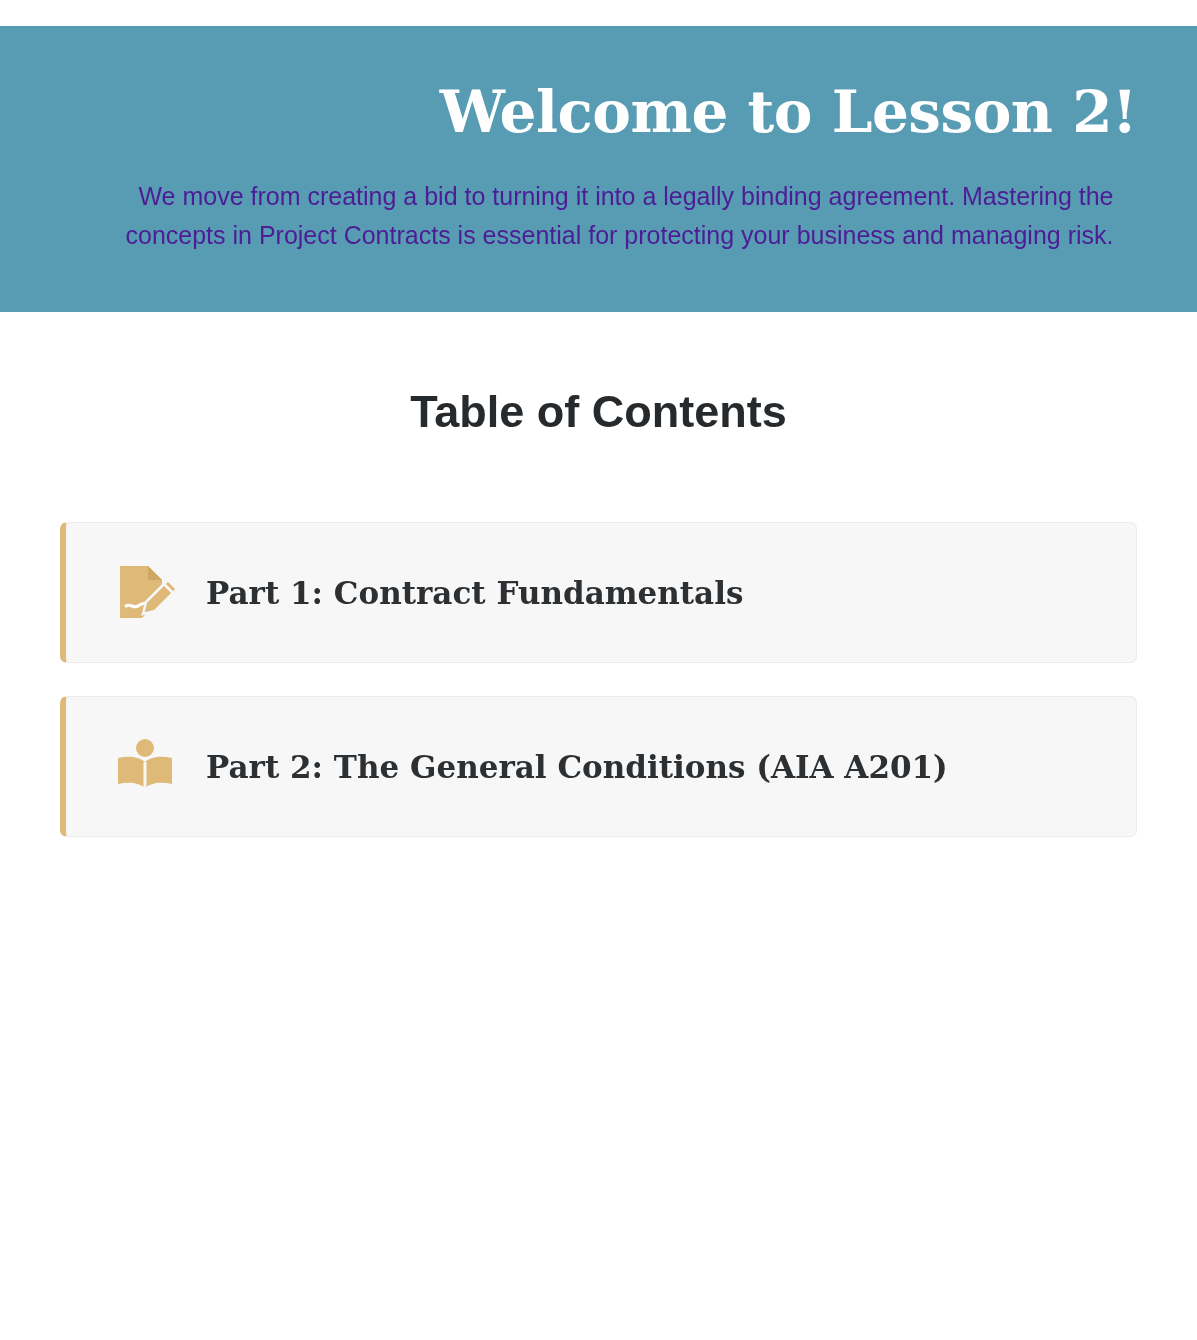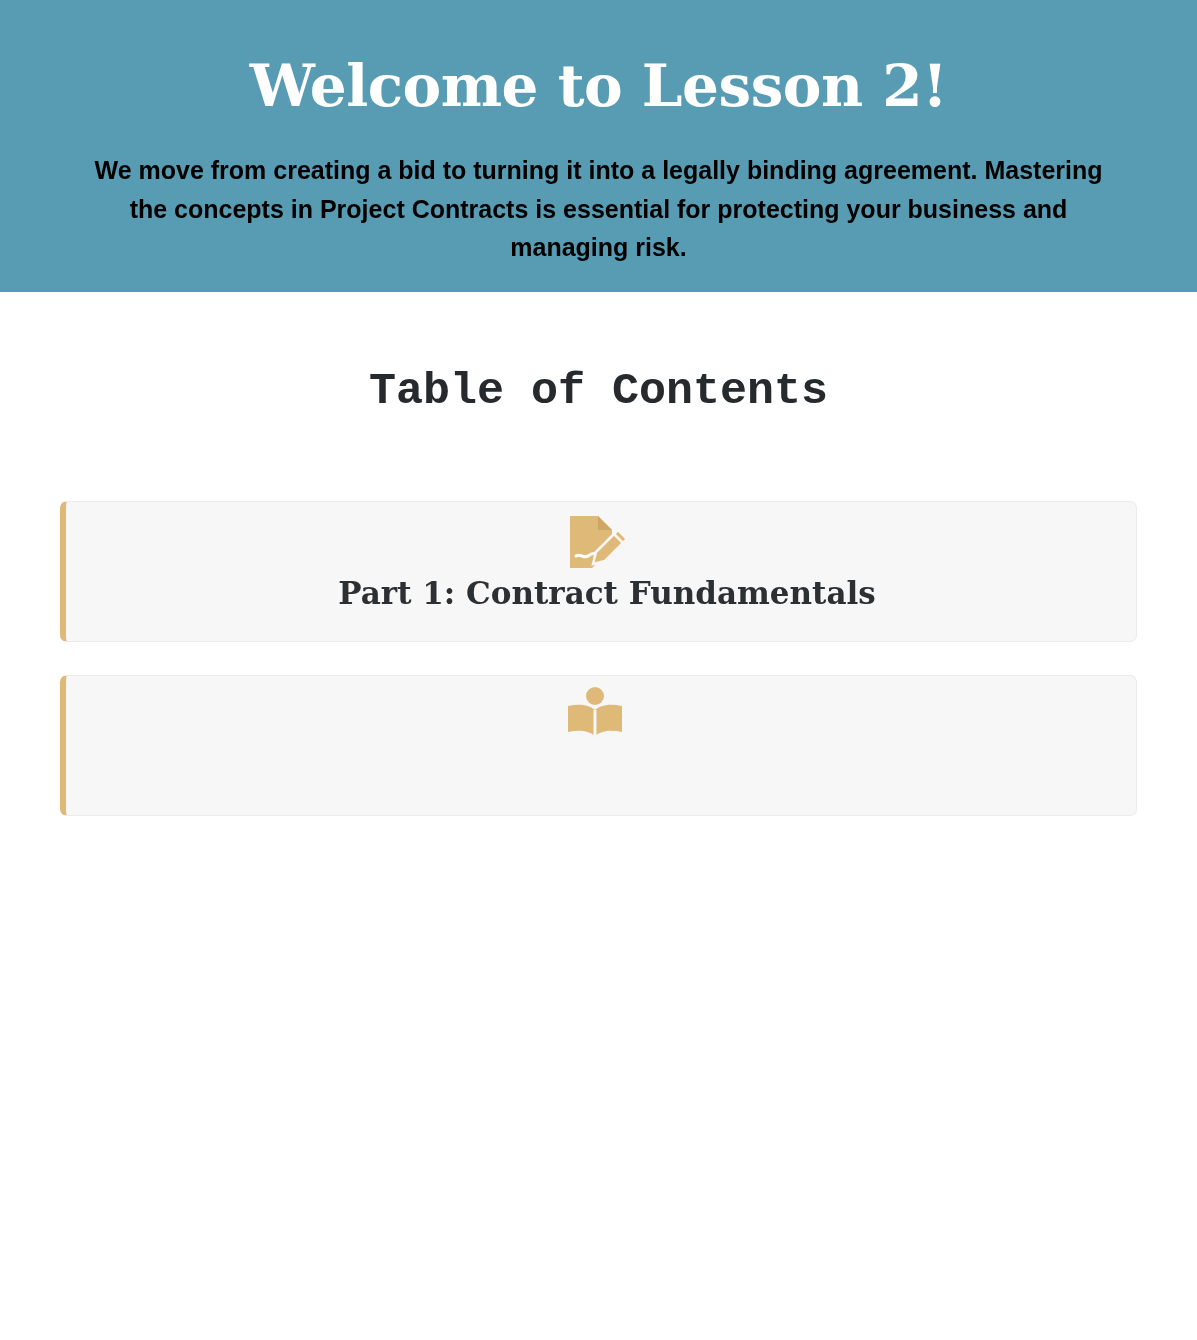--- a/index.html
+++ b/index.html
@@ -12,47 +12,48 @@
     width: 1197px;
     min-height: 1340px;
     font-family: "Liberation Sans", sans-serif;
     color: #2f3437;
   }
 
   
   .hero {
     background: #589cb4;
     color: #ffffff;
-    padding: 56px 60px 25px 60px;
-    text-align: center;
+    padding: 56px 60px 58px 60px;
+    text-align: right;
+    margin-top: 26px;
   }
   .hero-title {
     font-family: "DejaVu Serif", serif;
     font-weight: bold;
     font-size: 58px;
     line-height: 1.05;
     margin: 0 0 34px 0;
     letter-spacing: -0.5px;
   }
   .hero-sub {
     font-family: "Liberation Sans", sans-serif;
     font-size: 25px;
     line-height: 1.55;
     margin: 0 auto;
     max-width: 1030px;
-    font-weight: 700;
-    color: #000000;
+    font-weight: 400;
+    color: #4c1d95;
   }
 
   
   .toc-section {
     padding: 74px 60px 60px 60px;
   }
   .toc-heading {
-    font-family: Liberation Mono, monospace;
+    font-family: Liberation Sans, sans-serif;
     font-weight: bold;
     font-size: 45px;
     text-align: center;
     color: #262a2d;
     margin: 0 0 84px 0;
   }
 
   .toc-list {
     display: flex;
     flex-direction: column;
@@ -64,21 +65,20 @@
     align-items: center;
     background: #f7f7f7;
     border: 1px solid #eceaea;
     border-left: 6px solid #dfb978;
     border-radius: 7px;
     min-height: 141px;
     padding: 10px 30px 10px 42px;
     text-decoration: none;
     color: inherit;
     cursor: pointer;
-    flex-direction: column;
   }
   .toc-icon {
     width: 74px;
     min-width: 74px;
     display: flex;
     align-items: center;
     justify-content: center;
     margin-right: 24px;
   }
   .toc-icon svg { display: block; }
@@ -118,18 +118,19 @@
 
     <a class="toc-item" href="#">
       <span class="toc-icon">
         <svg width="66" height="58" viewBox="0 0 66 58" fill="none" xmlns="http://www.w3.org/2000/svg">
           <circle cx="33" cy="10" r="9" fill="#dfb978"></circle>
           <path d="M33 24c-7-6-17-6-27-4v26c10-2 20-2 27 4V24z" fill="#dfb978"></path>
           <path d="M33 24c7-6 17-6 27-4v26c-10-2-20-2-27 4V24z" fill="#dfb978"></path>
           <path d="M33 24v26" stroke="#f7f7f7" stroke-width="3"></path>
         </svg>
       </span>
+      <span class="toc-label">Part 2: The General Conditions (AIA A201)</span>
     </a>
 
 
 
   </div>
 </div>
 
 </body></html>

